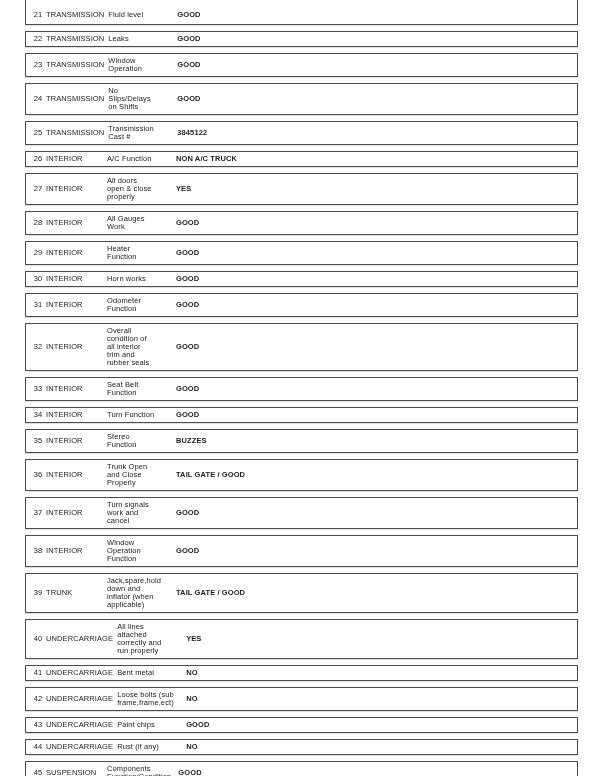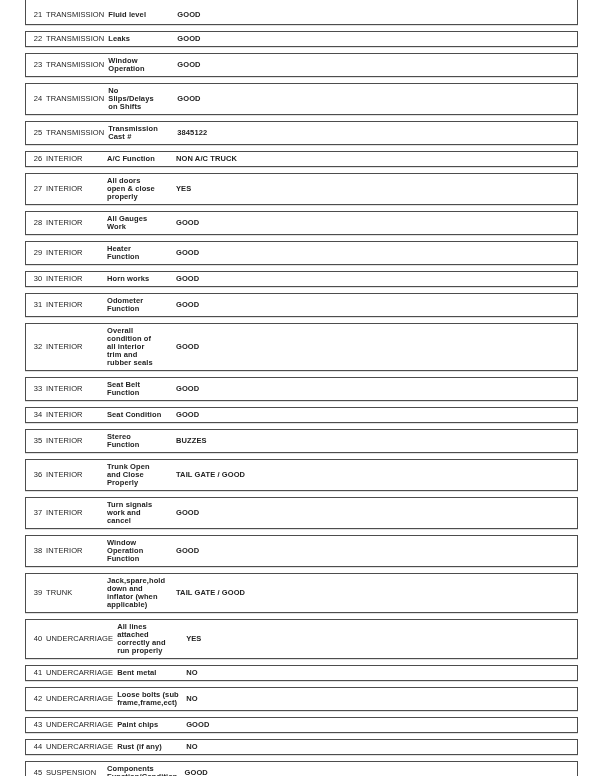--- a/index.html
+++ b/index.html
@@ -46,21 +46,21 @@
   }
   .cat {
     min-width: 57px;
     padding-right: 4px;
     white-space: pre;
   }
   .item {
     min-width: 62px;
     padding-right: 7px;
     white-space: pre;
-    font-weight: bold;
+    font-weight: normal;
   }
   .value {
     flex: 1 1 auto;
     white-space: pre;
     font-weight: bold;
   }
 </style>
 </head>
 <body>
 
@@ -154,21 +154,21 @@
       <div class="box row">
     <div class="cell num">33</div>
     <div class="cell cat">INTERIOR</div>
     <div class="cell item">Seat Belt
 Function</div>
     <div class="cell value">GOOD</div>
   </div>
       <div class="box row">
     <div class="cell num">34</div>
     <div class="cell cat">INTERIOR</div>
-    <div class="cell item">Seat Condition</div>
+    <div class="cell item">Turn Function</div>
     <div class="cell value">GOOD</div>
   </div>
       <div class="box row">
     <div class="cell num">35</div>
     <div class="cell cat">INTERIOR</div>
     <div class="cell item">Stereo
 Function</div>
     <div class="cell value">BUZZES</div>
   </div>
       <div class="box row">

